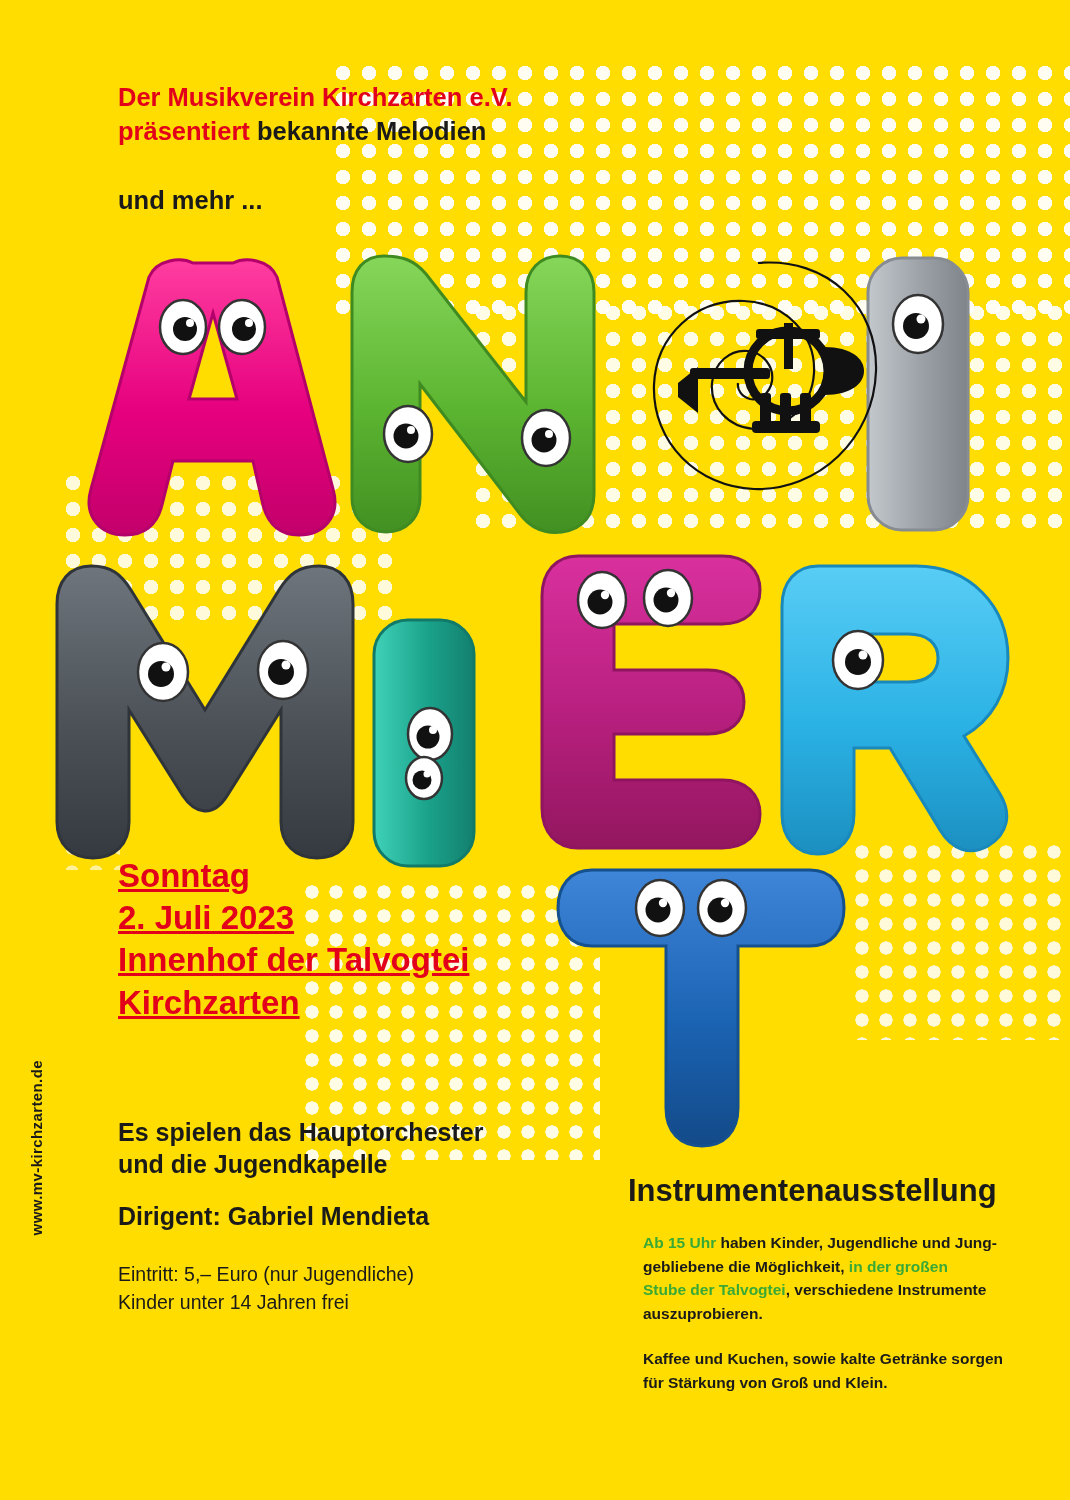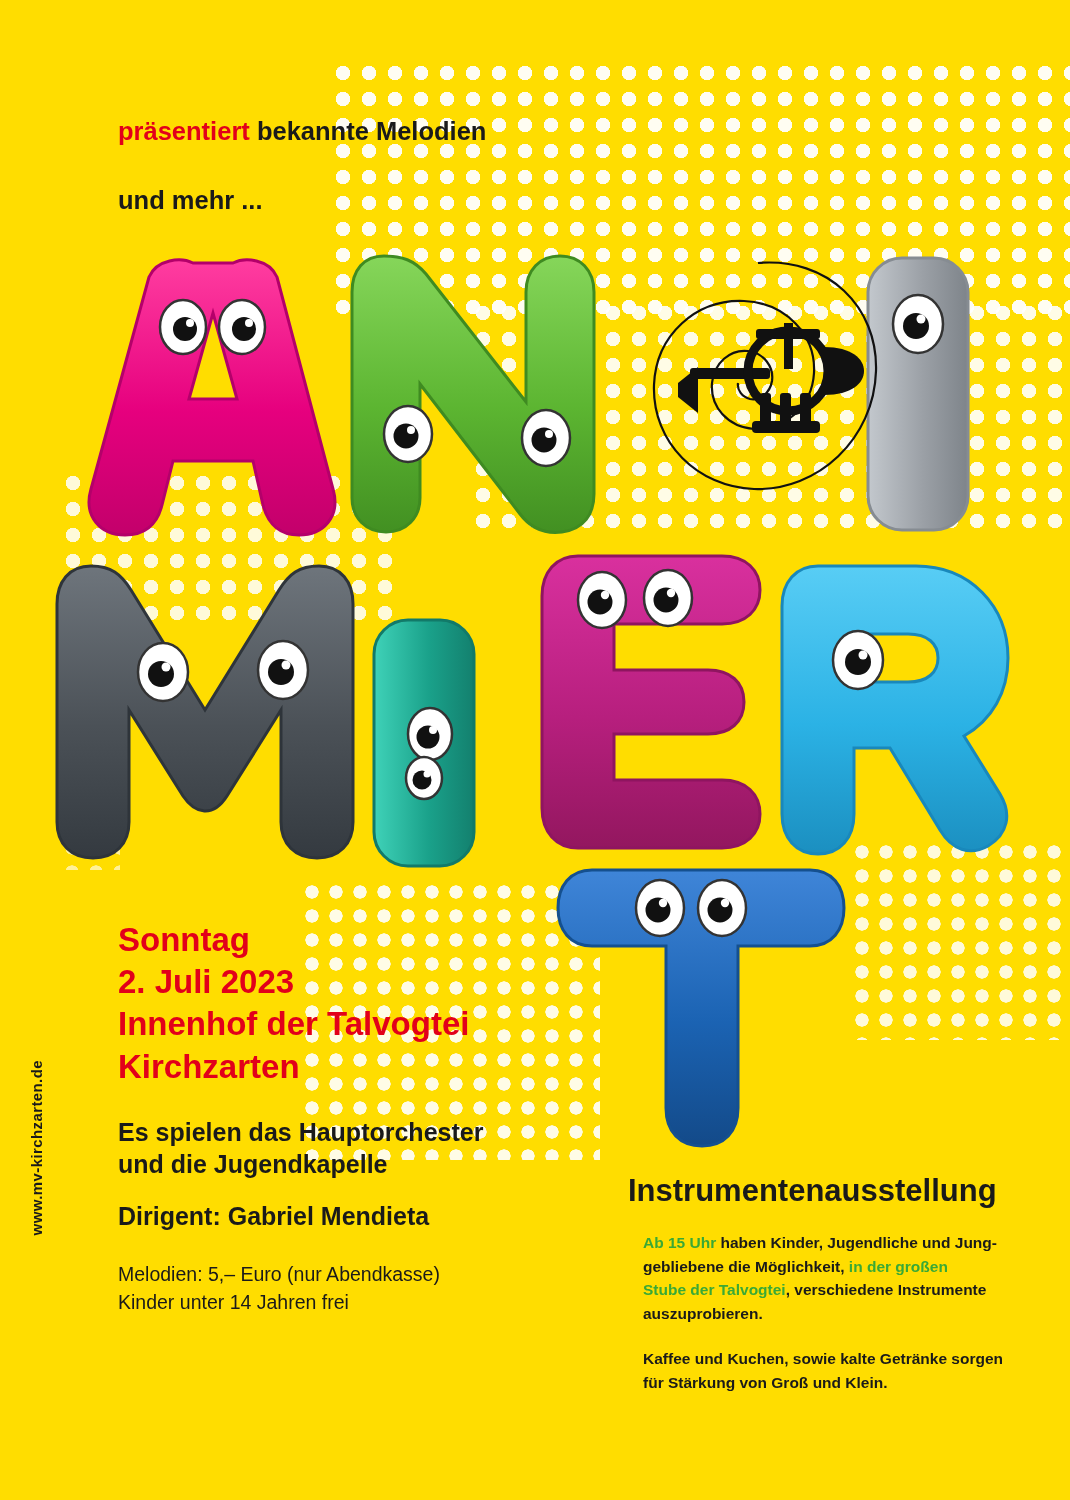--- a/index.html
+++ b/index.html
@@ -76,26 +76,27 @@
   }
   .letter svg { display: block; overflow: visible; }
 
   
   .horn { position: absolute; left: 628px; top: 243px; width: 270px; height: 270px; }
 
   
   .date-block {
     position: absolute;
     left: 118px;
-    top: 919px;
+    top: 855px;
     width: 520px;
     font-size: 33px;
     font-weight: 700;
     line-height: 1.28;
     color: #e2001a;
+    text-decoration: underline;
   }
 
   
   .left-lower {
     position: absolute;
     left: 118px;
     top: 1116px;
     width: 480px;
     color: #1a1a1a;
   }
@@ -147,21 +148,21 @@
   <div class="dgrid d2"></div>
   <div class="dgrid d3"></div>
   <div class="dgrid d4"></div>
   <div class="dgrid d5"></div>
   <div class="dgrid d6"></div>
 </div>
 
 <div class="vertical-url">www.mv-kirchzarten.de</div>
 
 <div class="intro">
-  <br>
+  <span class="red">Der Musikverein Kirchzarten e.V.</span><br>
   <span class="red">präsentiert</span><span> bekannte Melodien</span><br>
   <br>
   <span>und mehr ...</span>
 </div>
 
 <div class="letters">
 
   <div class="letter" style="left:85px; top:255px;">
     <svg width="260" height="285" viewBox="0 0 260 285">
       <defs>
@@ -338,21 +339,21 @@
   <div>Kirchzarten</div>
 </div>
 
 <div class="left-lower">
   <div class="big">
     <span>Es spielen das Hauptorchester</span><br>
     <span>und die Jugendkapelle</span>
   </div>
   <div class="cond">Dirigent: Gabriel Mendieta</div>
   <div class="small">
-    <span>Melodien: 5,– Euro (nur Abendkasse)</span><br>
+    <span>Eintritt: 5,– Euro (nur Jugendliche)</span><br>
     <span>Kinder unter 14 Jahren frei</span>
   </div>
 </div>
 
 <div class="right-lower">
   <div class="head">Instrumentenausstellung</div>
   <p class="p1">
     <span class="green">Ab 15 Uhr</span><span> haben Kinder, Jugendliche und Jung-</span><br>
     <span>gebliebene die Möglichkeit, </span><span class="green">in der großen</span><br>
     <span class="green">Stube der Talvogtei</span><span>, verschiedene Instrumente</span><br>

